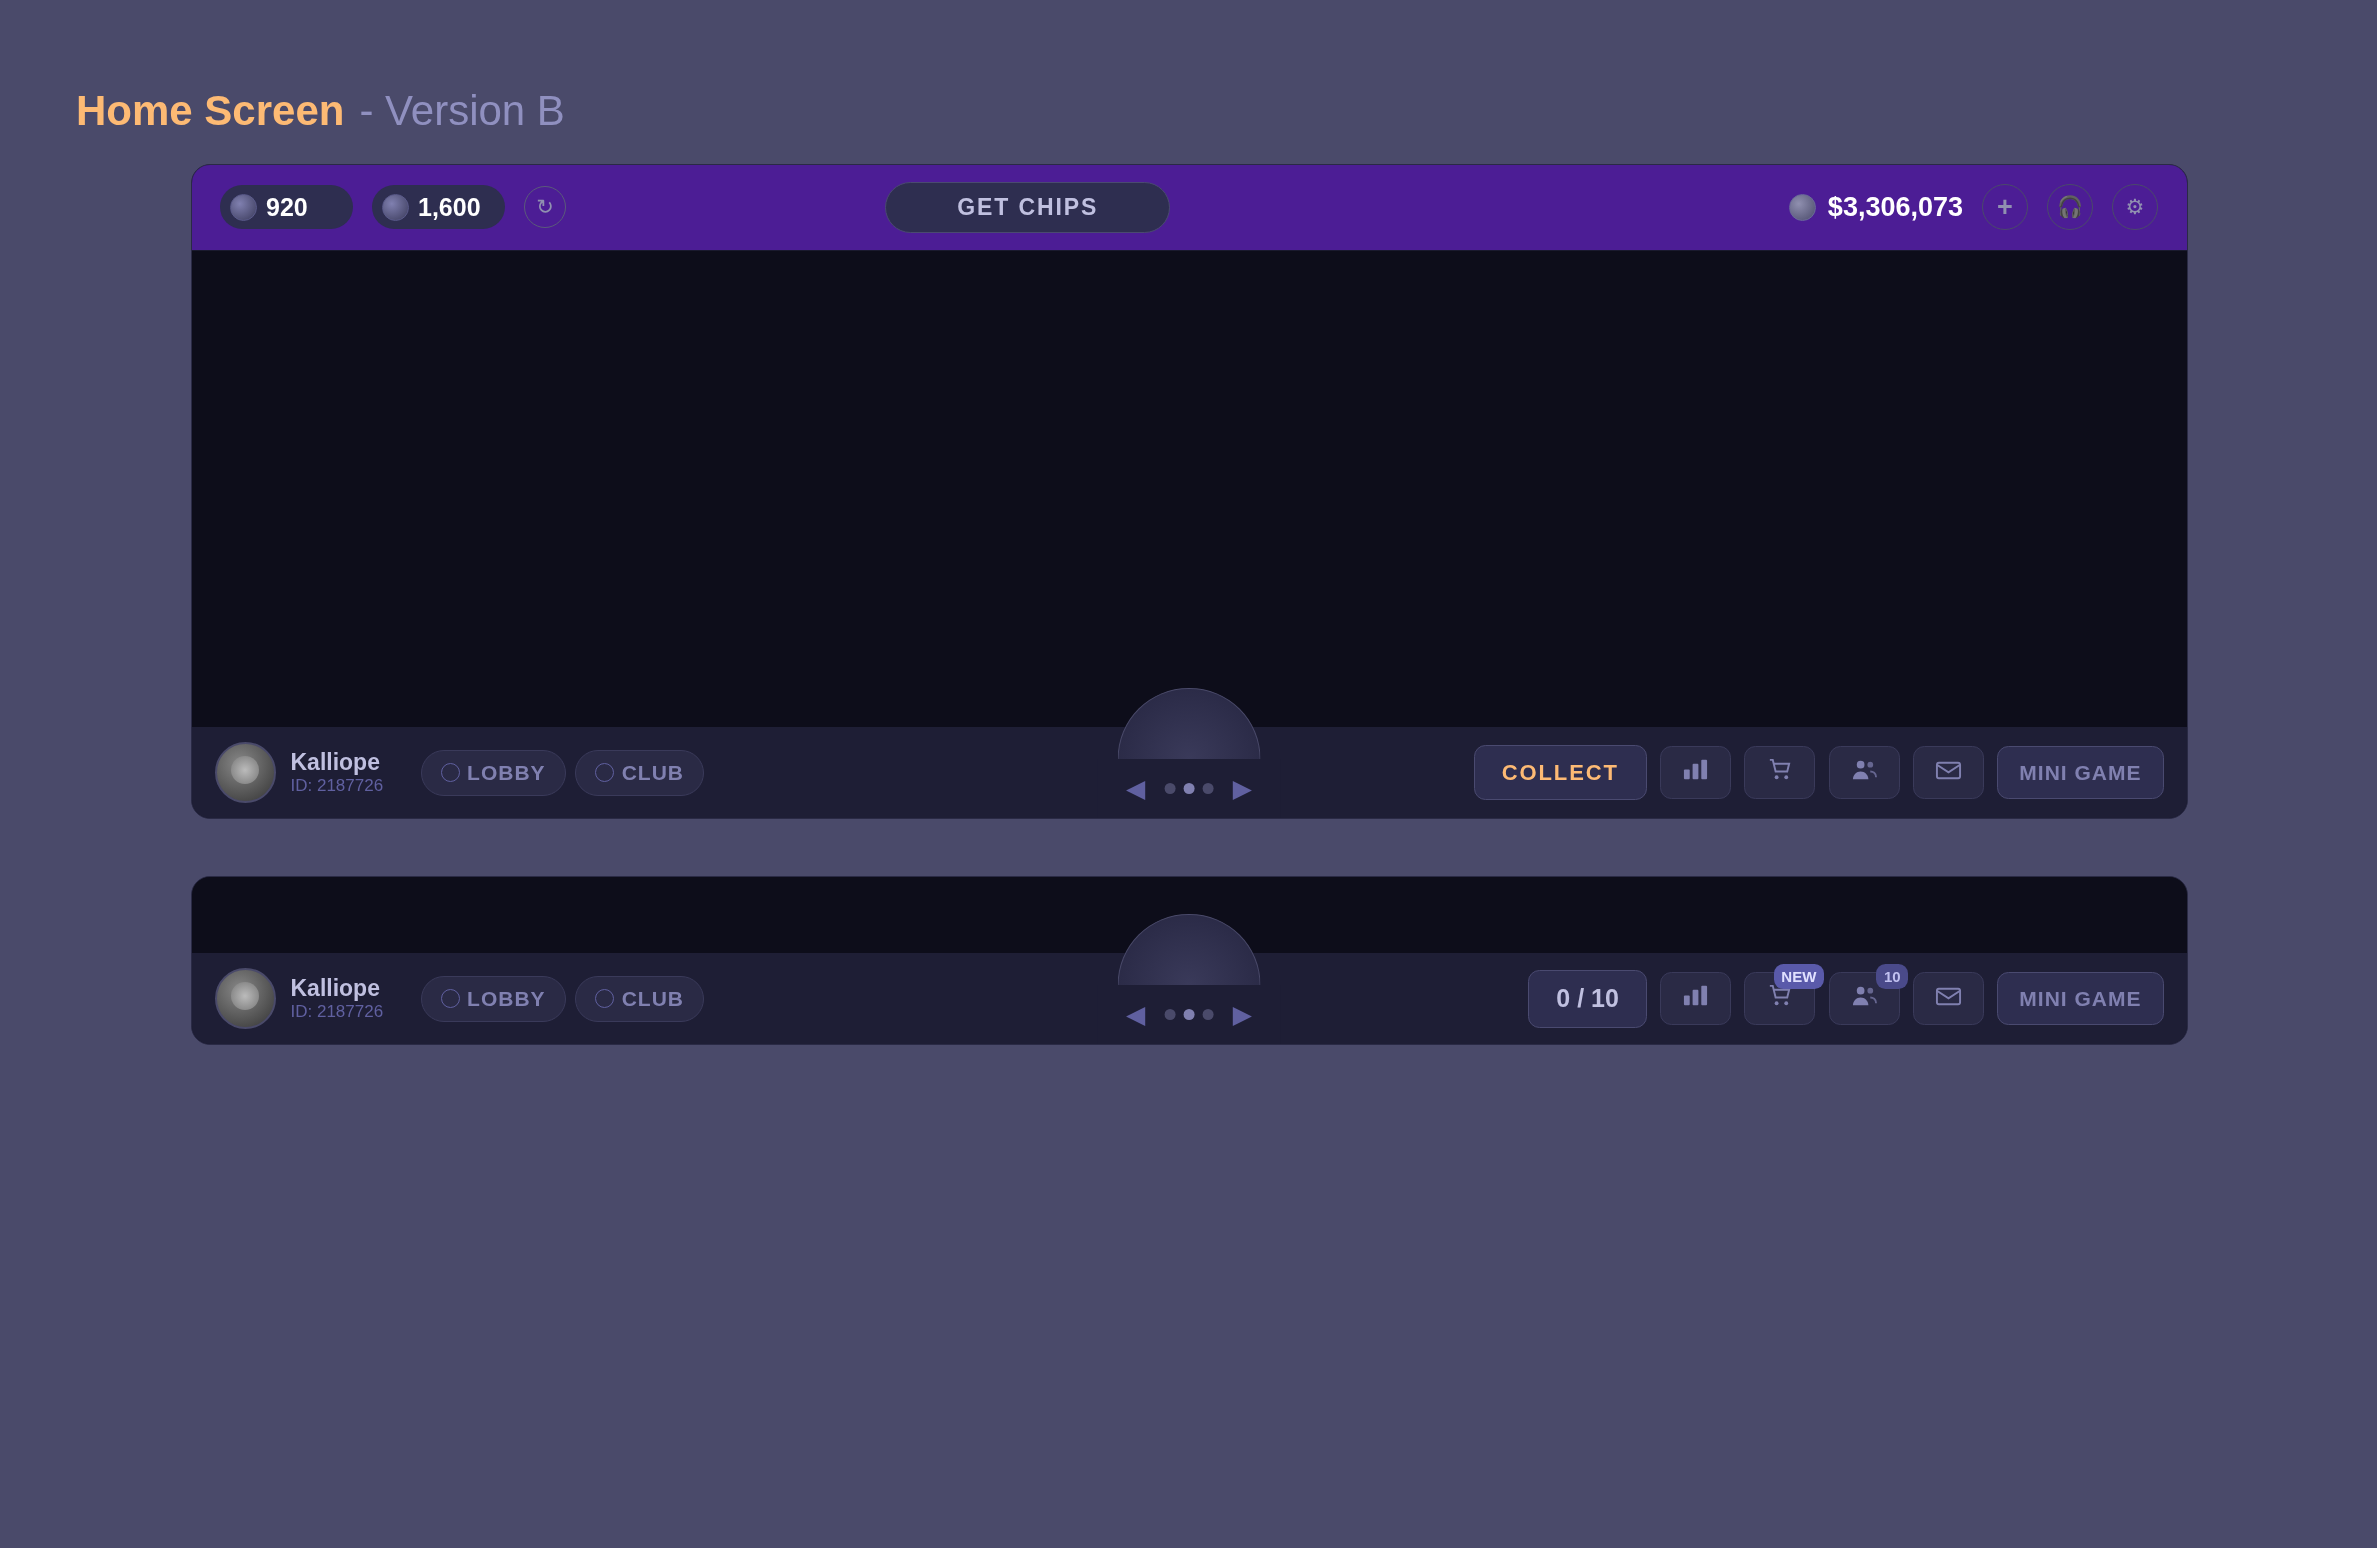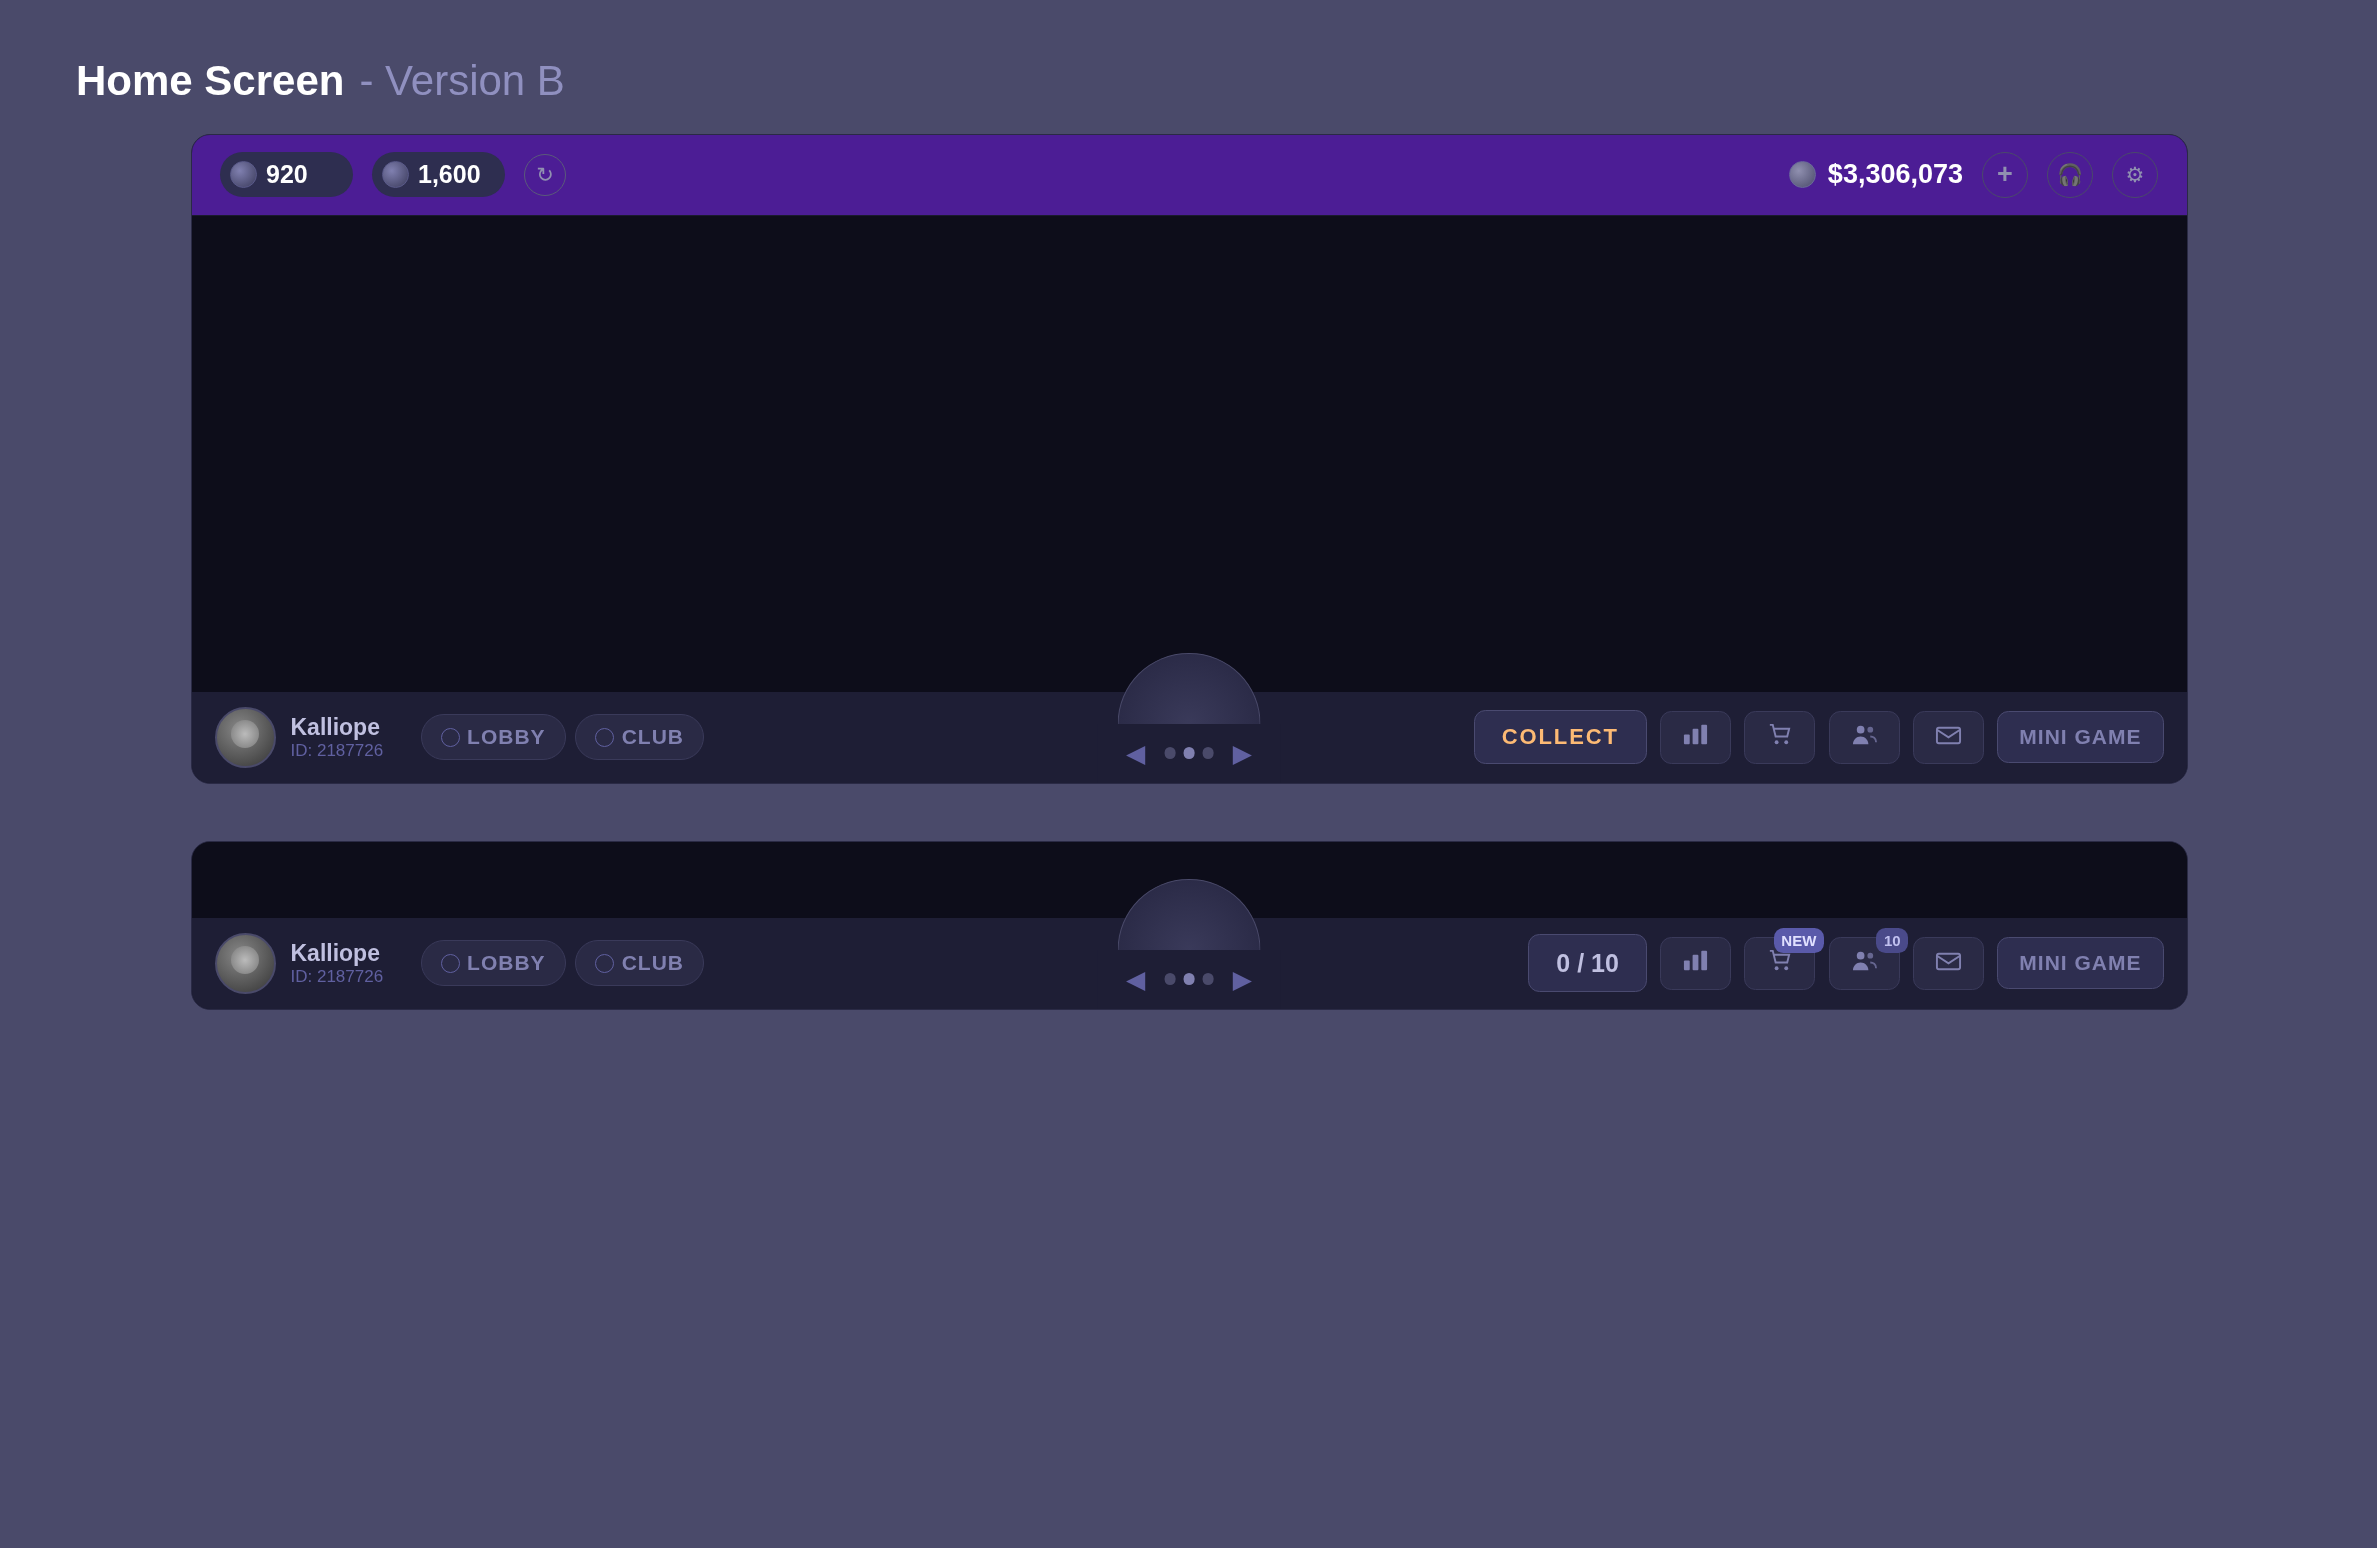--- a/index.html
+++ b/index.html
@@ -361,21 +361,21 @@
       font-weight: bold;
       padding: 13.3px 27px;
       min-width: 114px;
       text-align: center;
     }
   </style>
 </head>
 <body>
 
 <div style="align-self: flex-start; margin-bottom: 28.5px; display:flex; align-items:baseline; gap:15px;">
-  <h1 style="font-size:42px; color:#ffffff; font-weight:bold;">Home Screen</h1>
+  <h1 style="font-size:42px; color:#fdba74; font-weight:bold;margin-top:30px;">Home Screen</h1>
   <span style="font-size:42px; color:#9090c0;">- Version B</span>
 </div>
 
 <div class="screen-container">
 
   <div class="game-frame">
 
     <div class="top-bar">
 
       <div class="chip-counter">
@@ -385,20 +385,21 @@
 
       <div class="chip-counter">
         <div class="chip-dot"></div>
         <span class="chip-counter-value">1,600</span>
       </div>
 
       <button class="refresh-icon-btn">
         <span>↻</span>
       </button>
 
+      <button class="get-chips-btn">GET CHIPS</button>
 
       <div class="top-bar-right">
         <div class="balance-display">
           <div class="balance-dot"></div>
           <span class="balance-value">$3,306,073</span>
         </div>
 
         <button class="icon-btn">
           <span style="font-size:27px; font-weight:bold;">+</span>
         </button>

